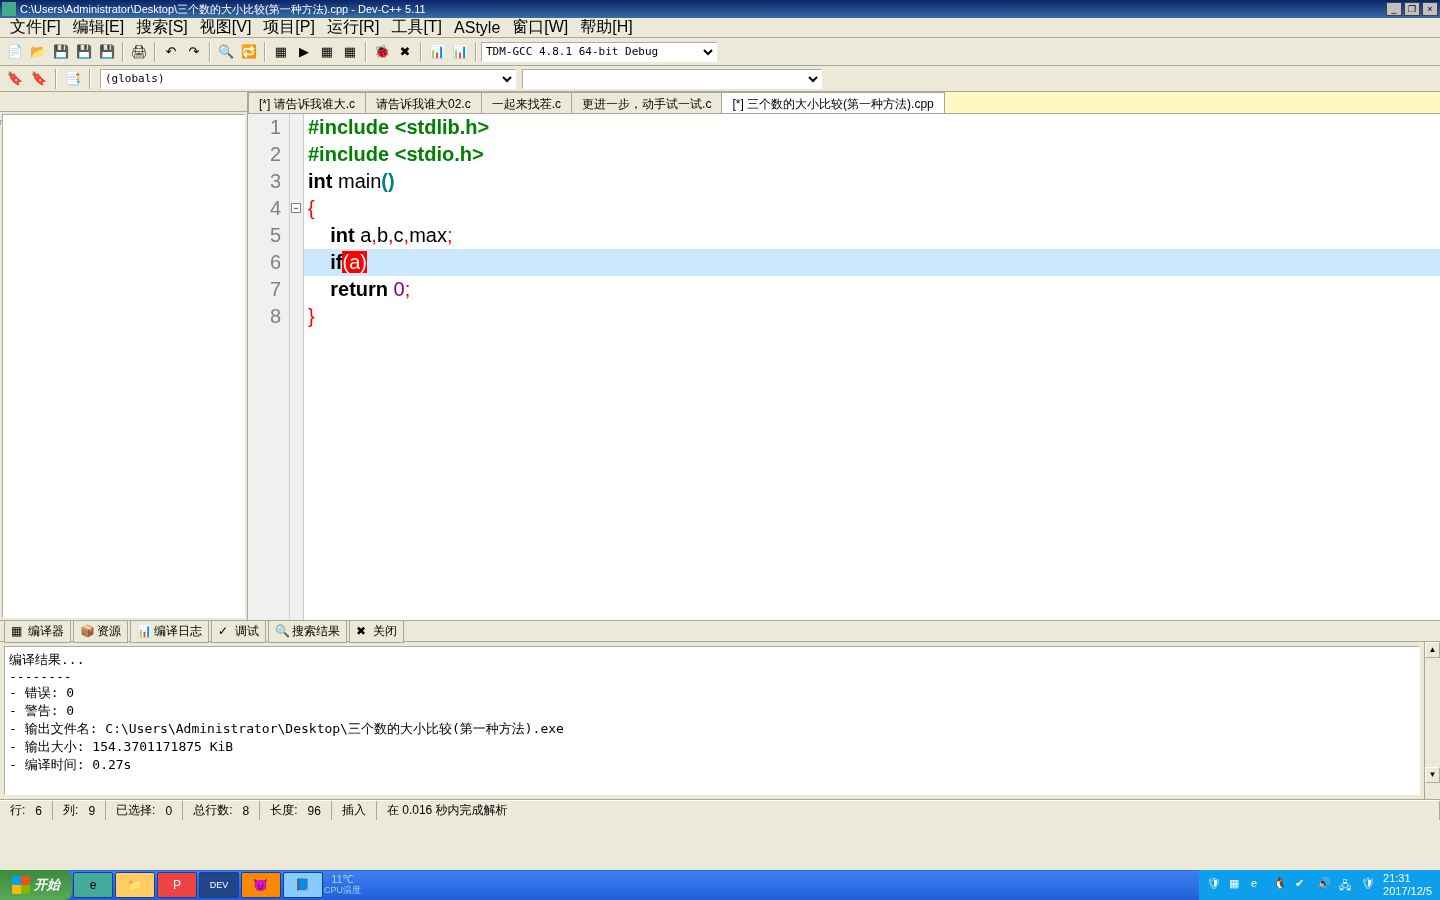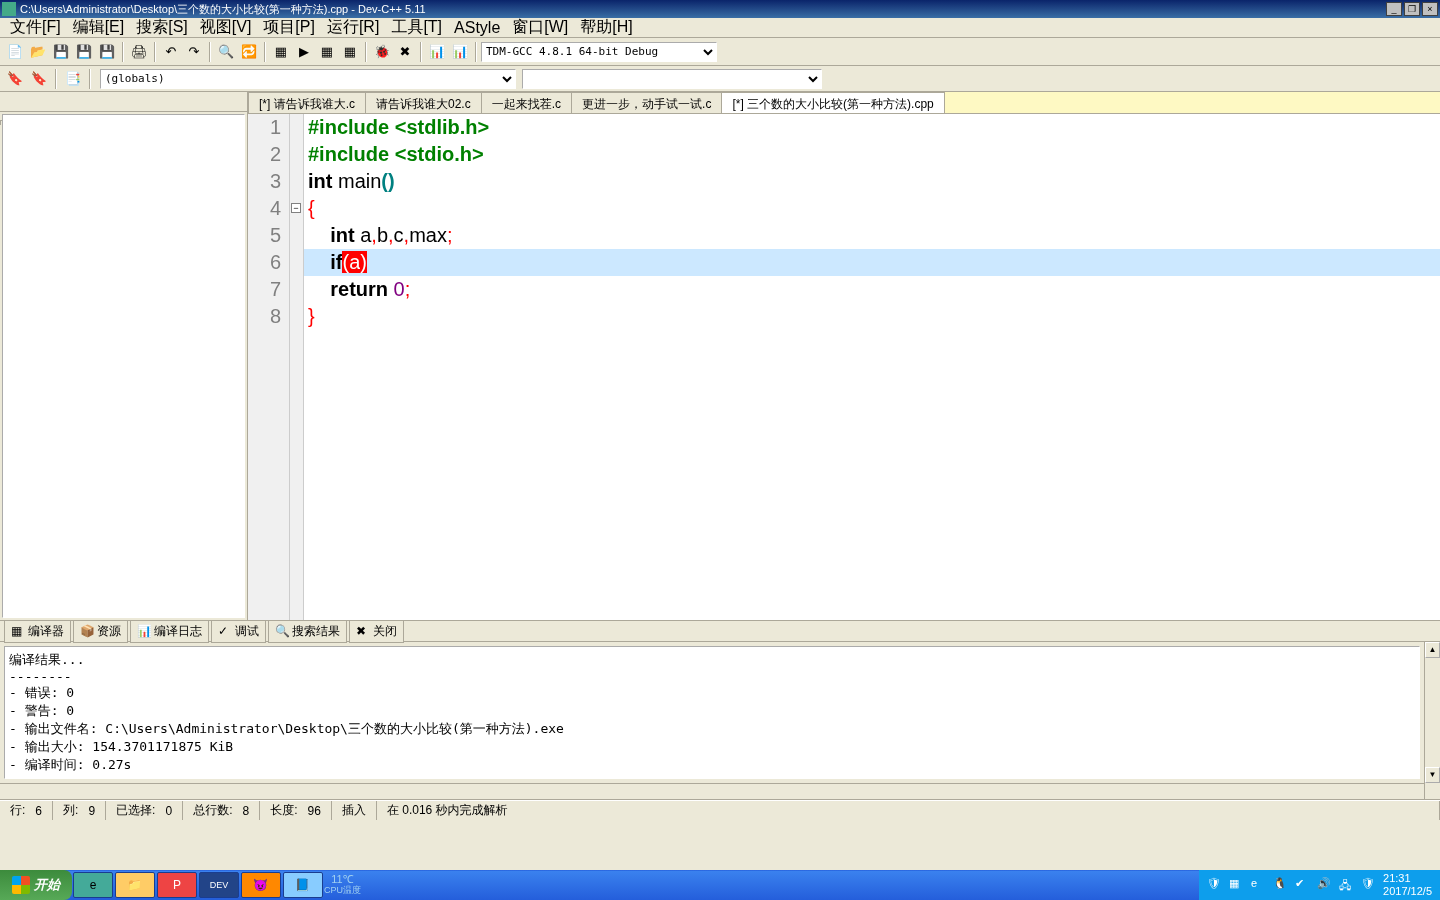--- a/index.html
+++ b/index.html
@@ -190,21 +190,21 @@
 <div class="bottom-tabs" id="bottom-tabs">
     <div class="btab"><span class="bi">▦</span>编译器</div>
     <div class="btab"><span class="bi">📦</span>资源</div>
     <div class="btab"><span class="bi">📊</span>编译日志</div>
     <div class="btab"><span class="bi">✓</span>调试</div>
     <div class="btab"><span class="bi">🔍</span>搜索结果</div>
     <div class="btab"><span class="bi">✖</span>关闭</div>
   </div>
 
 <div class="compile-panel">
-  <div style="flex:1;display:flex;flex-direction:column">
+  <div style="flex:1;display:flex;flex-direction:row">
     <div class="cp-output">编译结果...
 --------
 - 错误: 0
 - 警告: 0
 - 输出文件名: C:\Users\Administrator\Desktop\三个数的大小比较(第一种方法).exe
 - 输出大小: 154.3701171875 KiB
 - 编译时间: 0.27s</div>
     <div class="hscroll"></div>
   </div>
   <div class="vscroll">

